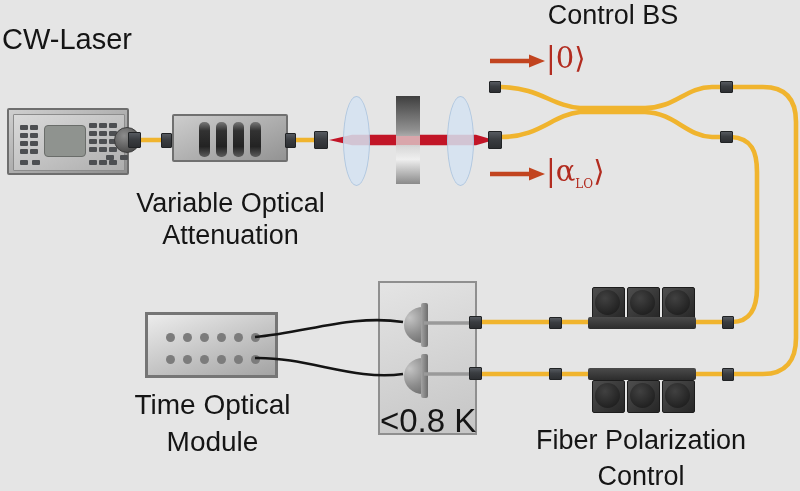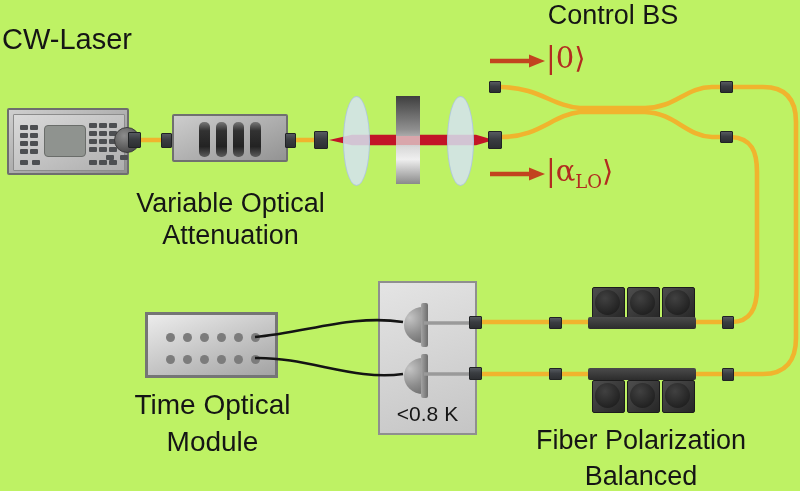--- a/index.html
+++ b/index.html
@@ -1,16 +1,16 @@
 <!DOCTYPE html>
 <html><head>
 <meta charset="utf-8">
 <style>
   html,body{margin:0;padding:0;background:#fff;}
-  .canvas{position:relative;width:800px;height:491px;background:#bef264;overflow:hidden;
+  .canvas{position:relative;width:800px;height:491px;background:#e5e5e5;overflow:hidden;
           font-family:"Liberation Sans","DejaVu Sans",sans-serif;color:#151515;}
   svg.layer{position:absolute;left:0;top:0;}
   #base-layer{z-index:1;}
   #wire-layer{z-index:3;}
   .device{position:absolute;z-index:2;box-sizing:border-box;}
   .conn{position:absolute;z-index:3;box-sizing:border-box;
         background:linear-gradient(180deg,#565a60 0%,#3a3d41 45%,#2d2f32 100%);
         border:1px solid #212325;border-radius:1px;}
   .label{position:absolute;z-index:4;text-align:center;line-height:1.08;white-space:nowrap;}
   .label.left{text-align:left;}
@@ -49,21 +49,21 @@
   
   .fpc-bar{position:absolute;width:108px;height:12px;border-radius:2px;
            background:linear-gradient(180deg,#4b4b4b,#2c2c2c);}
   .paddle{position:absolute;width:31px;height:31px;border:1px solid #1c1c1c;border-radius:2px;
           background:linear-gradient(135deg,#4e4e4e,#262626);}
   .paddle .disc{position:absolute;left:2px;top:2px;width:25px;height:25px;border-radius:50%;
                 background:radial-gradient(circle at 40% 33%,#414141,#161616);}
   
   .ket{position:absolute;z-index:4;font-family:"DejaVu Serif","Liberation Serif","DejaVu Sans",serif;
        font-size:29px;line-height:1;white-space:nowrap;}
-  .ket sub{font-size:18px;vertical-align:-7px;}
+  .ket sub{font-size:12px;vertical-align:-7px;}
 </style>
 </head>
 <body>
 
 <div class="canvas">
 
   <svg id="base-layer" class="layer" width="800" height="491" viewBox="0 0 800 491">
     <g fill="none" stroke-width="4.6" stroke-linecap="round" stroke="#f0b42e">
       <path d="M140 140 H166"></path>
       <path d="M295 140 H318"></path>
@@ -206,18 +206,18 @@
   <div class="label" style="left:508px;top:1px;width:210px;font-size:27px">Control BS</div>
 
   <div class="ket" style="left: 546px; top: 44px; color: rgb(178, 44, 32);">|0⟩</div>
   <div class="ket" style="left:546px;top:157px">
     <span style="color: rgb(178, 44, 32);">|α</span><sub style="color: rgb(178, 44, 32);">LO</sub><span style="color: rgb(178, 44, 32);">⟩</span>
   </div>
 
   <div class="label" style="left:105px;top:390px;width:215px;font-size:28px">Time Optical</div>
   <div class="label" style="left:105px;top:427px;width:215px;font-size:28px">Module</div>
 
-  <div class="label" style="left:380px;top:403px;width:95px;font-size:21px;z-index:4">&lt;0.8 K</div>
+  <div class="label" style="left:380px;top:403px;width:95px;font-size:33px;z-index:4">&lt;0.8 K</div>
 
   <div class="label" style="left:516px;top:426px;width:250px;font-size:27px">Fiber Polarization</div>
-  <div class="label" style="left:516px;top:462px;width:250px;font-size:27px">Balanced</div>
+  <div class="label" style="left:516px;top:462px;width:250px;font-size:27px">Control</div>
 
 </div>
 
 </body></html>

